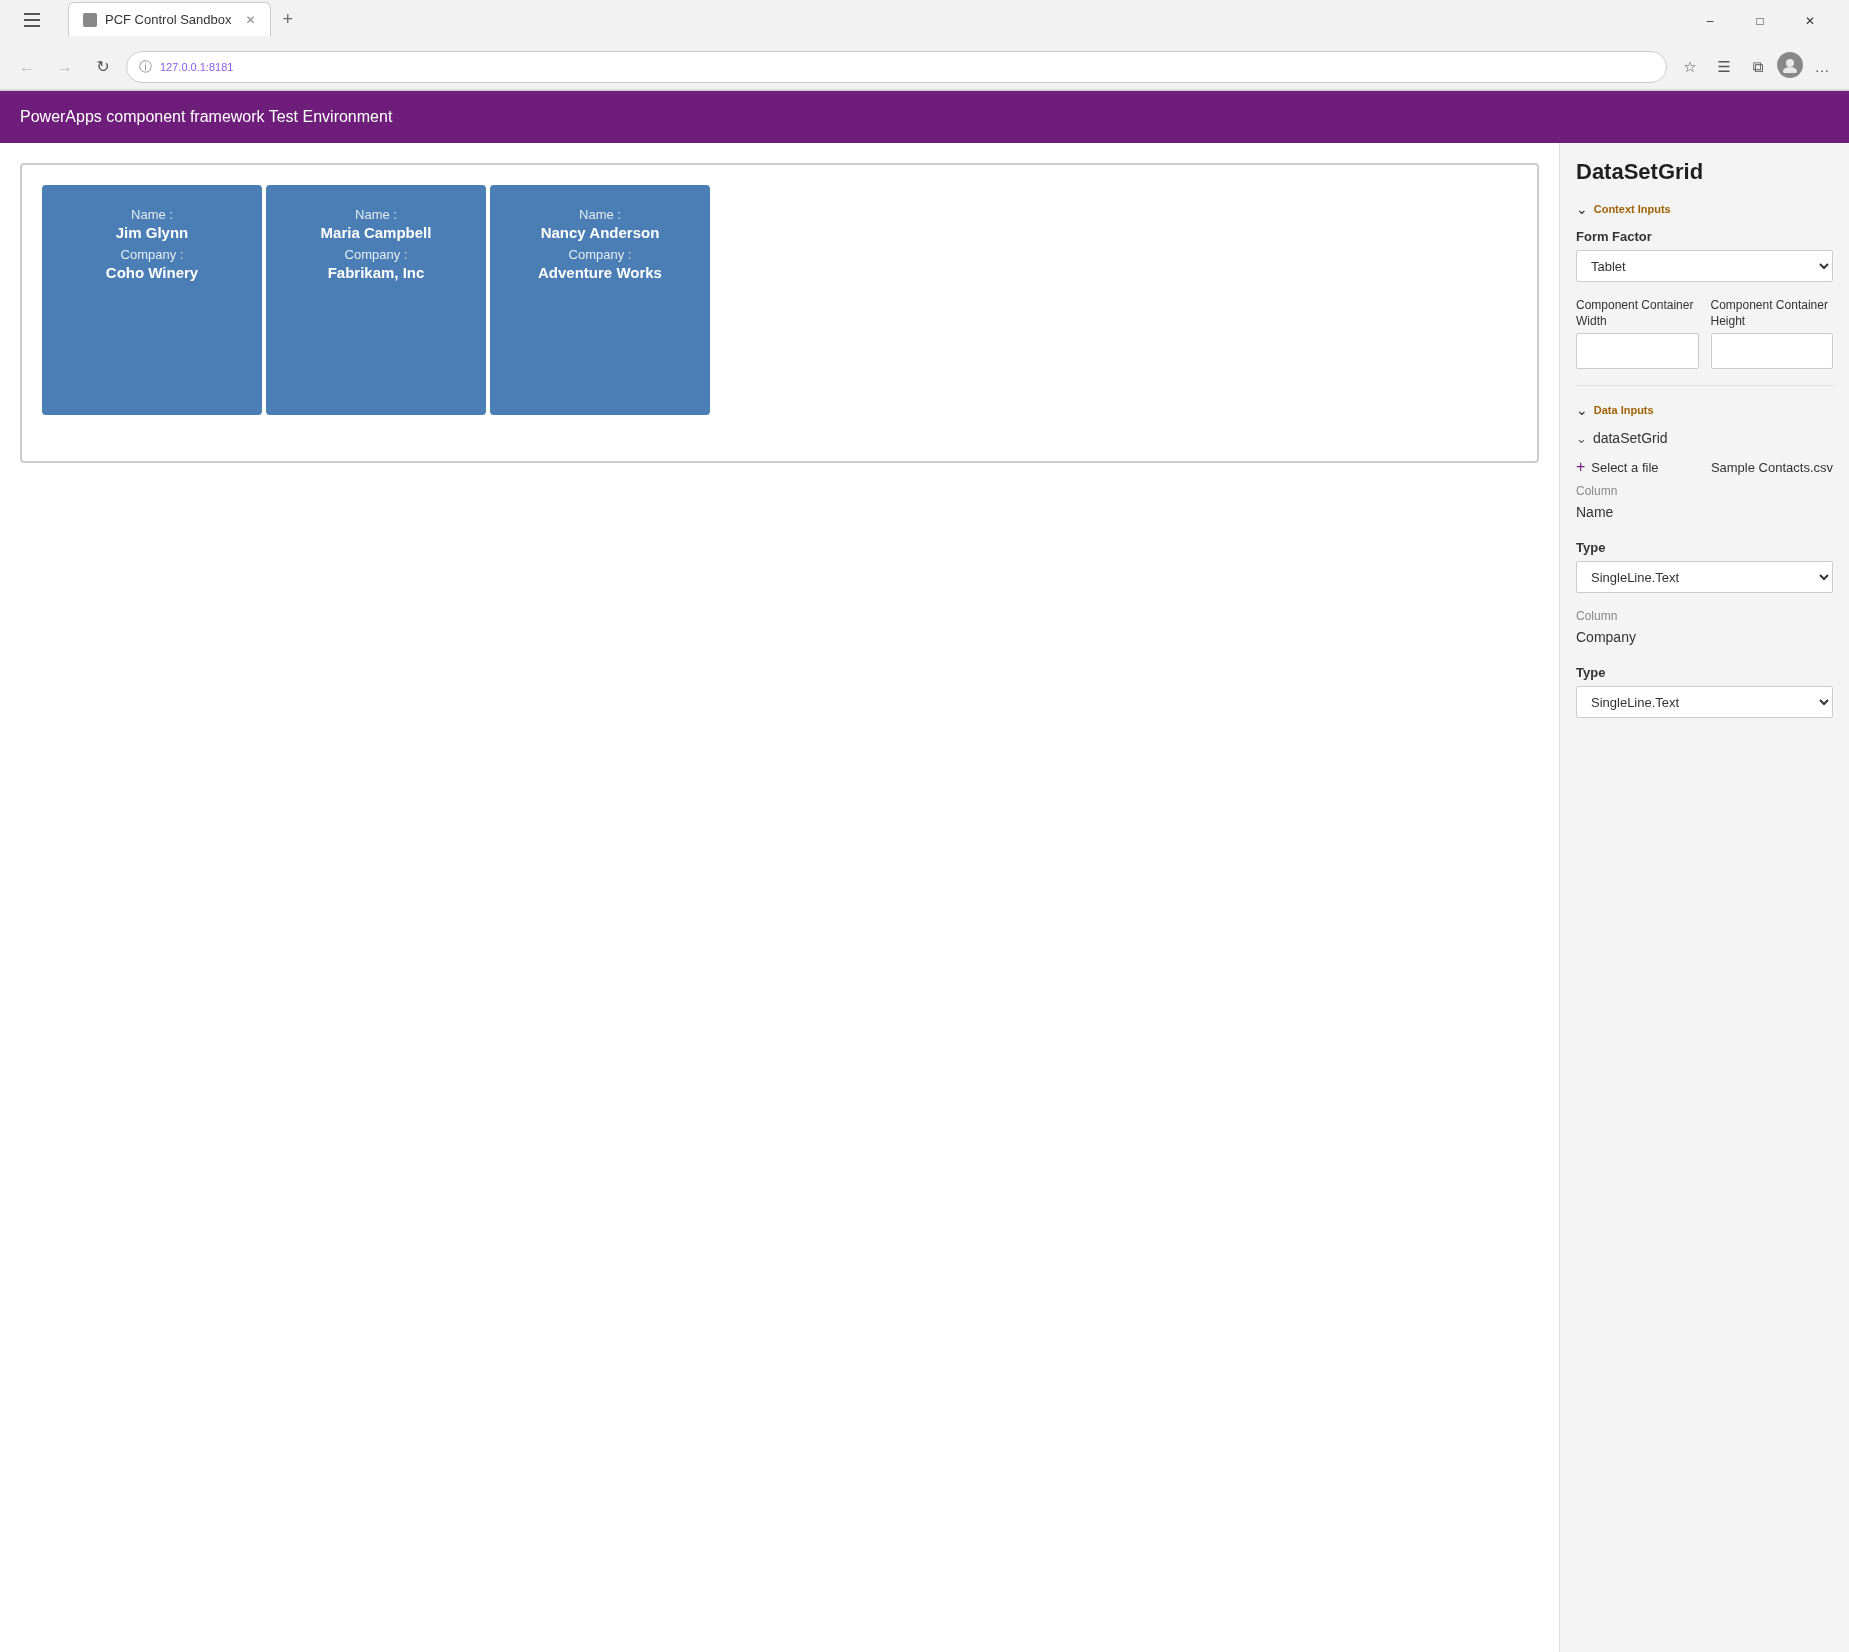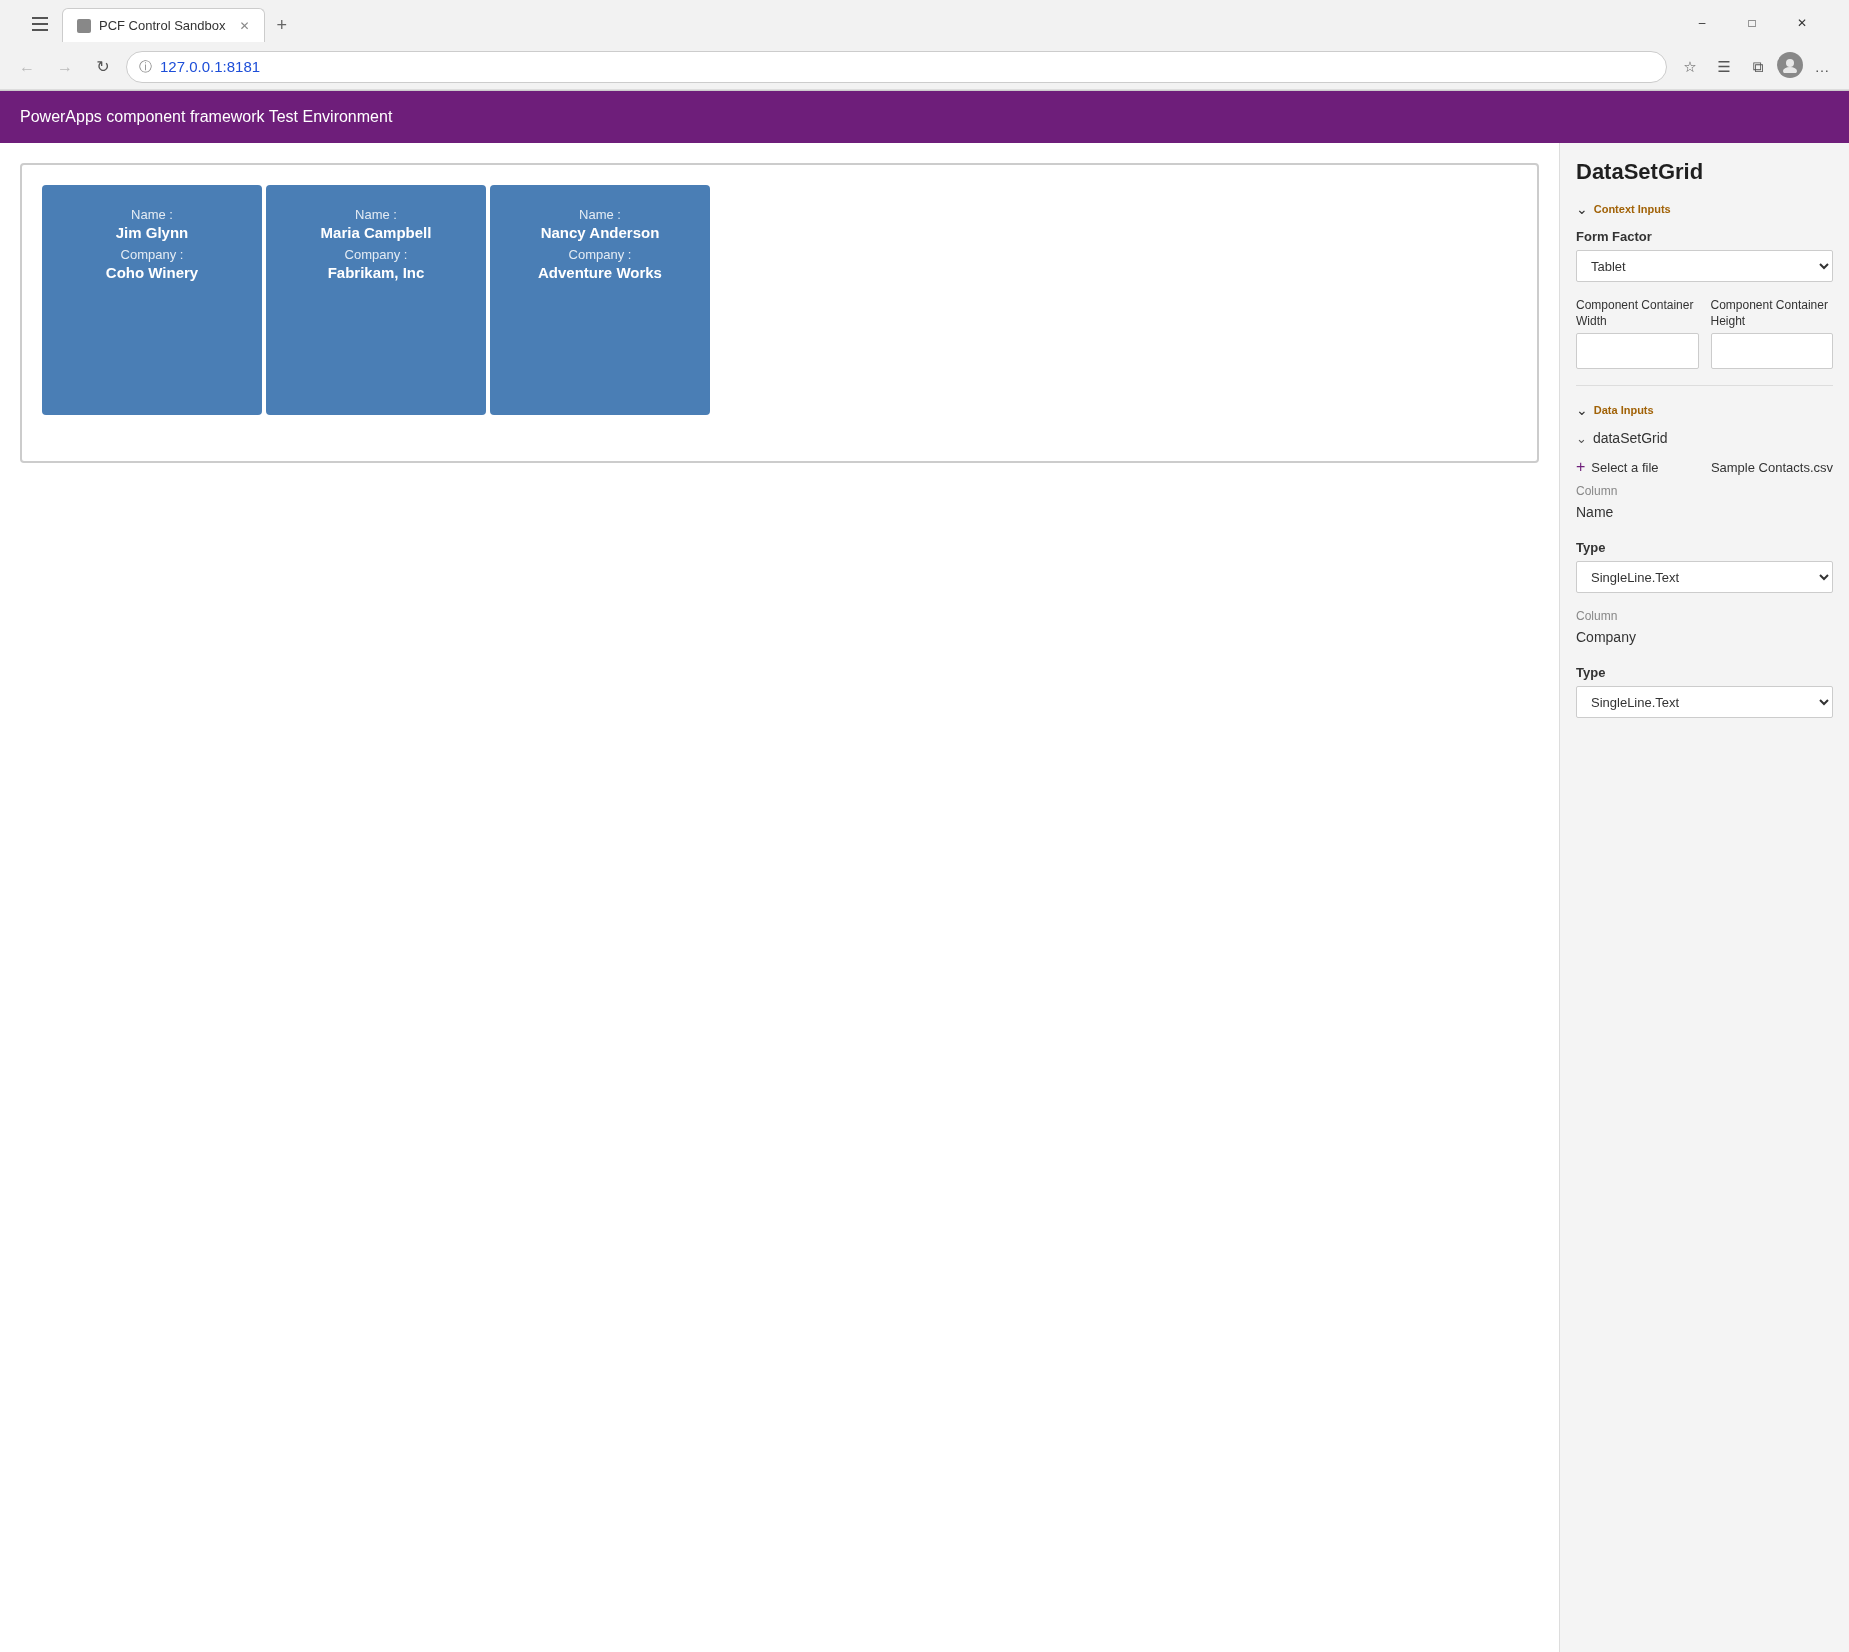--- a/index.html
+++ b/index.html
@@ -1,35 +1,35 @@
 <!DOCTYPE html>
 <html><head>
   <meta charset="utf-8">
   <style>
     * { box-sizing: border-box; margin: 0; padding: 0; }
     body { font-family: 'Segoe UI', Arial, sans-serif; background: #fff; width: 1849px; height: 1652px; overflow: hidden; }
 
     
     .browser-chrome { background: #f2f2f2; border-bottom: 1px solid #ccc; }
-    .browser-titlebar { display: flex; align-items: flex-start; padding: 8px 24px; gap: 6px; background: #f2f2f2; height: 44px; }
+    .browser-titlebar { display: flex; align-items: flex-end; padding: 8px 16px; gap: 20px; background: #f2f2f2; height: 44px; }
     .browser-tabs { display: flex; align-items: center; gap: 4px; }
     .browser-tab { display: flex; align-items: center; gap: 8px; background: #fff; border: 1px solid #ccc; border-bottom: none; border-radius: 6px 6px 0 0; padding: 6px 14px; font-size: 13px; color: #333; height: 34px; }
     .browser-tab-icon { width: 14px; height: 14px; background: #888; border-radius: 2px; display: inline-block; }
     .browser-tab-close { color: #888; font-size: 12px; cursor: pointer; margin-left: 6px; }
     .browser-tab-new { background: none; border: none; font-size: 18px; color: #666; cursor: pointer; padding: 0 8px; }
     .win-controls { margin-left: auto; display: flex; gap: 4px; }
     .win-btn { width: 46px; height: 30px; border: none; background: none; cursor: pointer; font-size: 12px; color: #333; display: flex; align-items: center; justify-content: center; }
     .sidebar-icon { width: 32px; height: 32px; border: none; background: none; cursor: pointer; display: flex; align-items: center; justify-content: center; color: #555; font-size: 16px; }
 
     .browser-toolbar { display: flex; align-items: center; padding: 6px 12px; gap: 8px; background: #f2f2f2; border-bottom: 1px solid #ddd; height: 46px; }
     .nav-btn { width: 30px; height: 30px; border: none; background: none; cursor: pointer; color: #555; font-size: 16px; display: flex; align-items: center; justify-content: center; border-radius: 4px; }
     .nav-btn.disabled { color: #bbb; cursor: default; }
     .address-bar { flex: 1; display: flex; align-items: center; background: #fff; border: 1px solid #ccc; border-radius: 18px; padding: 4px 12px; gap: 8px; height: 32px; }
     .address-bar-icon { color: #888; font-size: 13px; }
-    .address-text { font-size: 15px; color: #1d4ed8; flex: 1; }
+    .address-text { font-size: 11px; color: #8b5cf6; flex: 1; }
     .toolbar-right { display: flex; gap: 4px; }
     .toolbar-icon-btn { width: 30px; height: 30px; border: none; background: none; cursor: pointer; color: #555; font-size: 15px; display: flex; align-items: center; justify-content: center; border-radius: 4px; }
     .avatar { width: 26px; height: 26px; border-radius: 50%; background: #888; display: flex; align-items: center; justify-content: center; color: #fff; font-size: 13px; }
 
     
     .app-header { background: #6e1e7a; color: #fff; padding: 0 20px; height: 52px; display: flex; align-items: center; font-size: 16px; font-weight: 400; }
 
     .app-body { display: flex; height: calc(1652px - 44px - 46px - 52px); }
 
     

